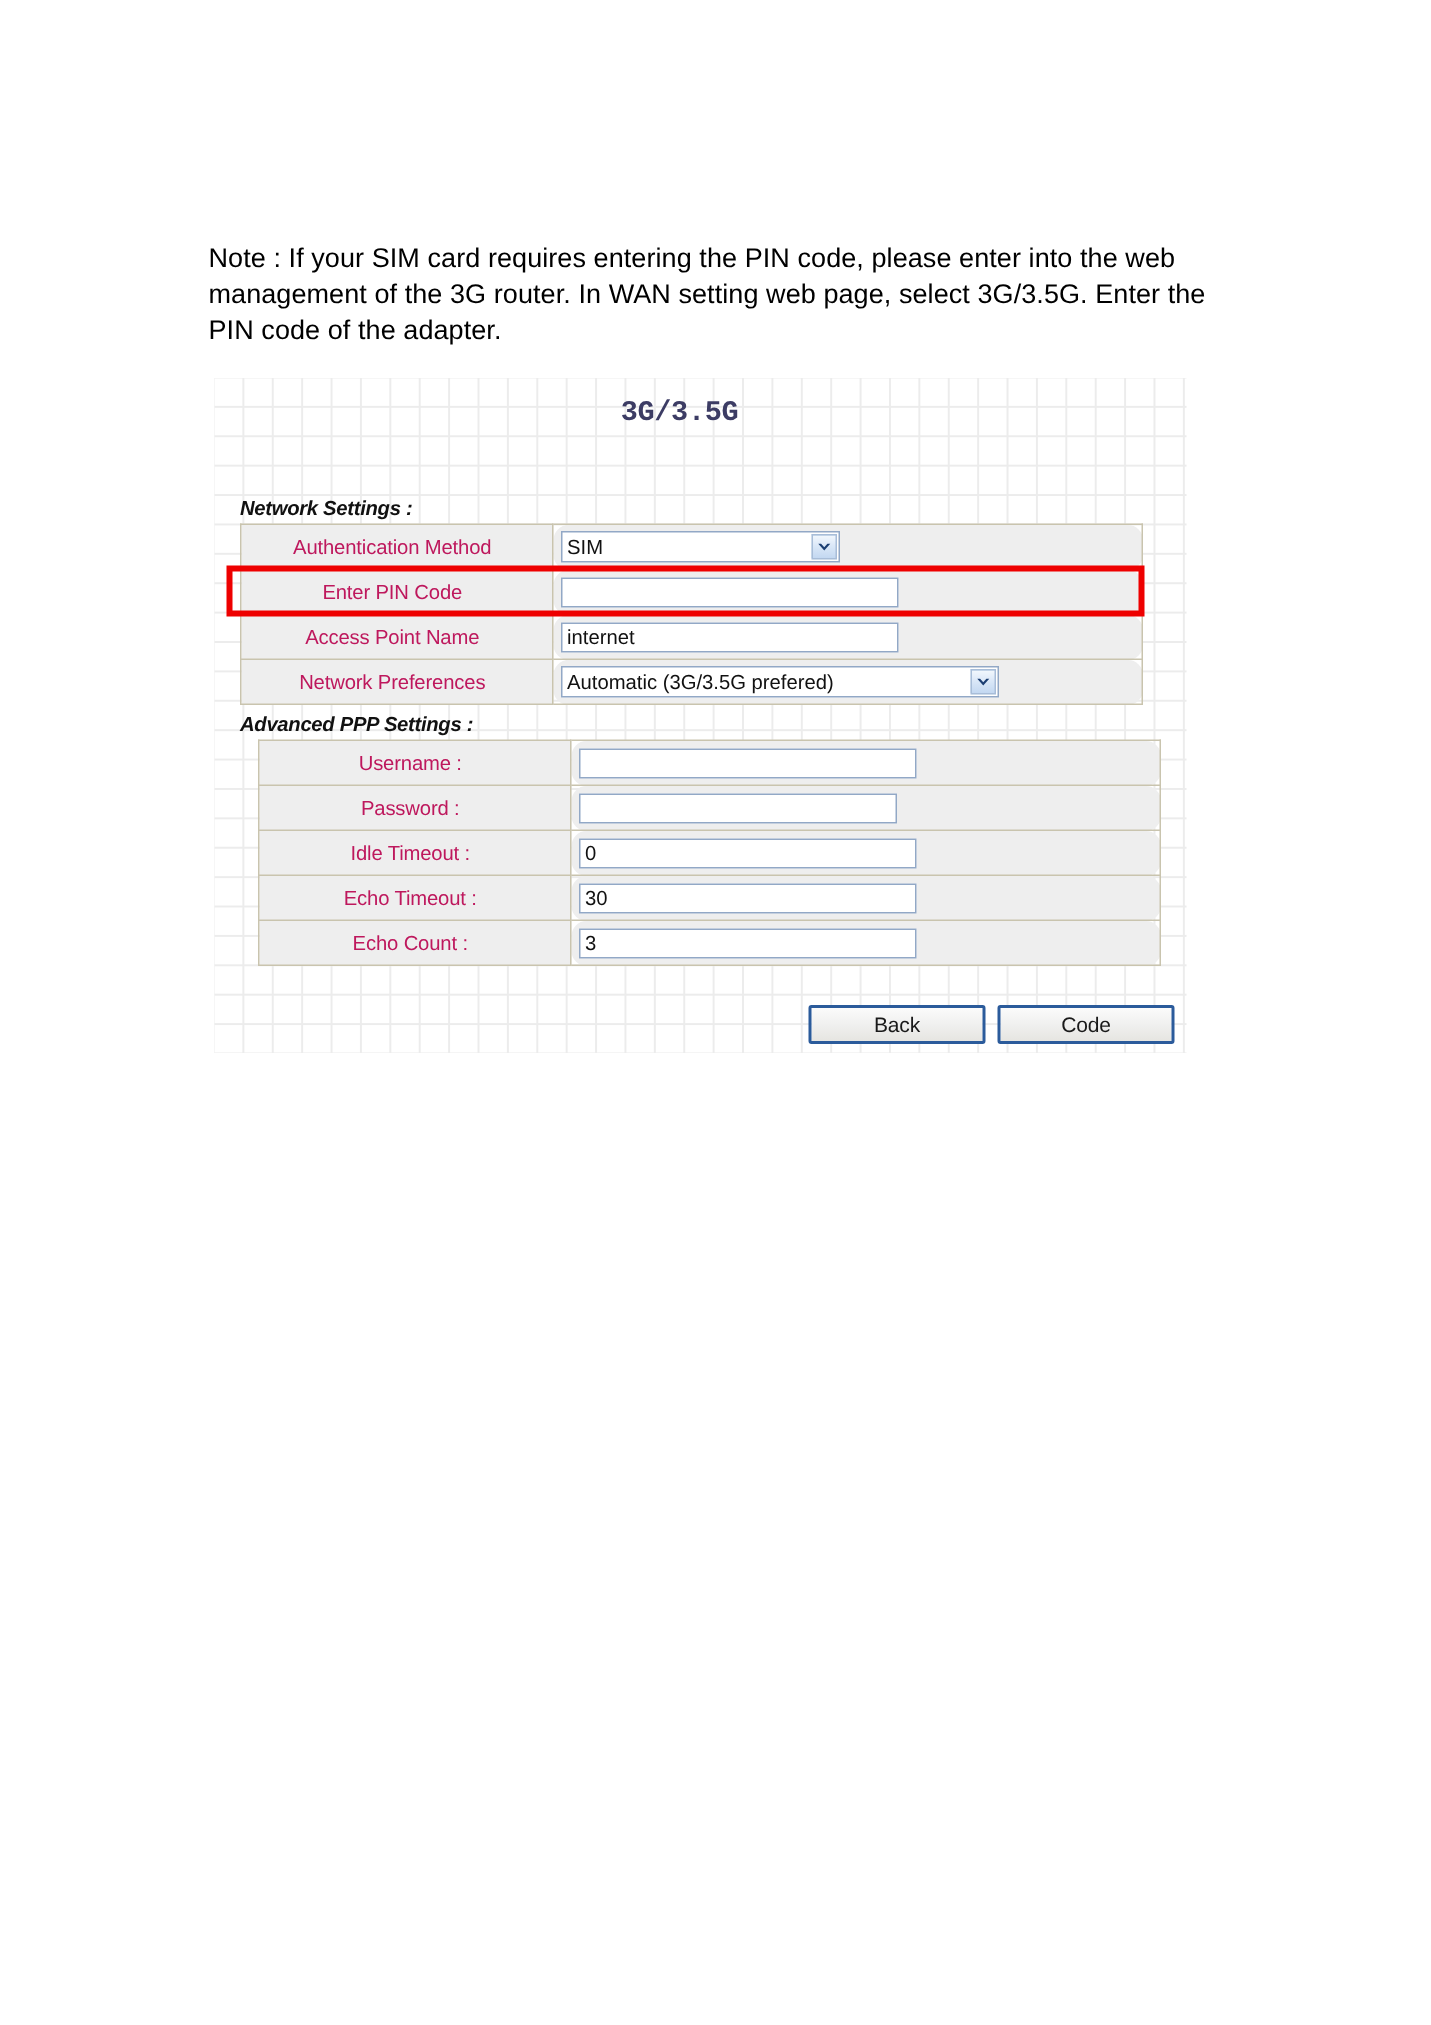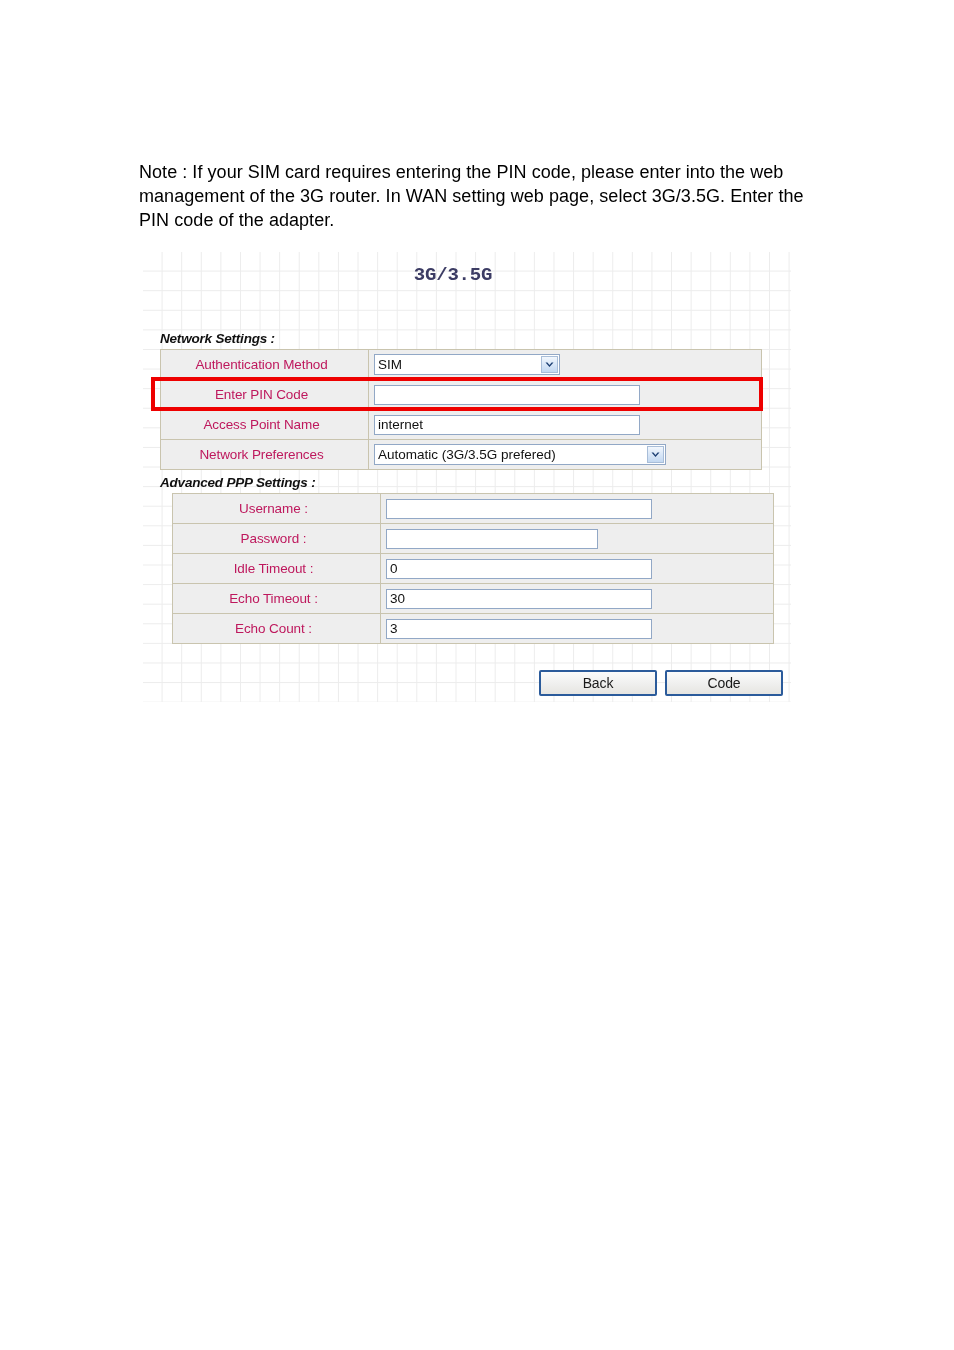--- a/index.html
+++ b/index.html
@@ -92,39 +92,40 @@
     font-size: 13.5px;
     color: #be185d;
     font-family: "Liberation Sans", sans-serif;
     letter-spacing: -0.1px;
     white-space: nowrap;
     padding-right: 6px;
     box-sizing: border-box;
   }
   td.fld {
     padding-left: 5px;
+    border-radius: 10px;
   }
 
   
   .tin {
     border: 1px solid #92a8c6;
     background: #ffffff;
     height: 20px;
     box-sizing: border-box;
     font-size: 13.5px;
     font-family: "Liberation Sans", sans-serif;
     color: #111111;
     line-height: 18px;
     padding: 0 3px;
     display: inline-block;
     vertical-align: middle;
     white-space: nowrap;
     overflow: hidden;
   }
-  .tin.w225 { width: 266px; }
+  .tin.w225 { width: 225px; }
   .tin.w212 { width: 212px; }
 
   
   .sel {
     border: 1px solid #92a8c6;
     background: #ffffff;
     height: 21px;
     box-sizing: border-box;
     display: inline-block;
     vertical-align: middle;

